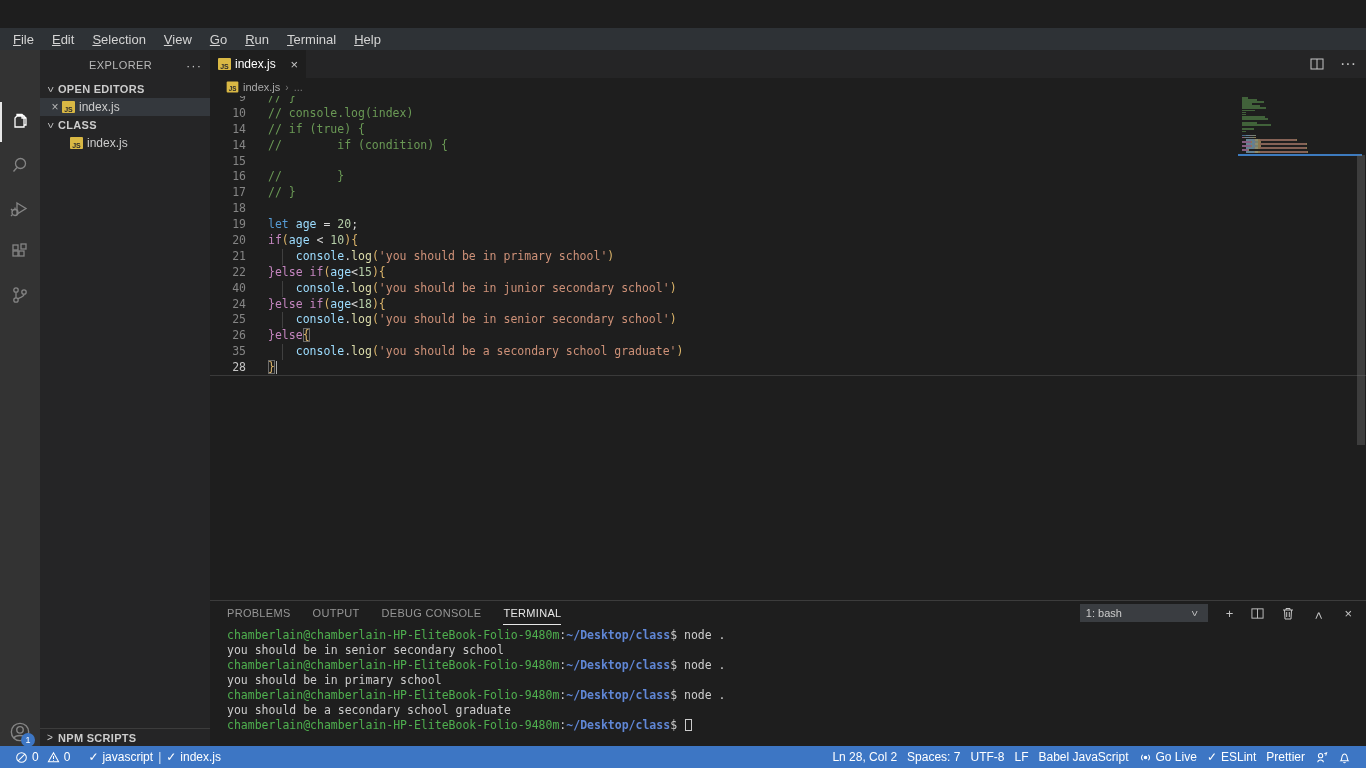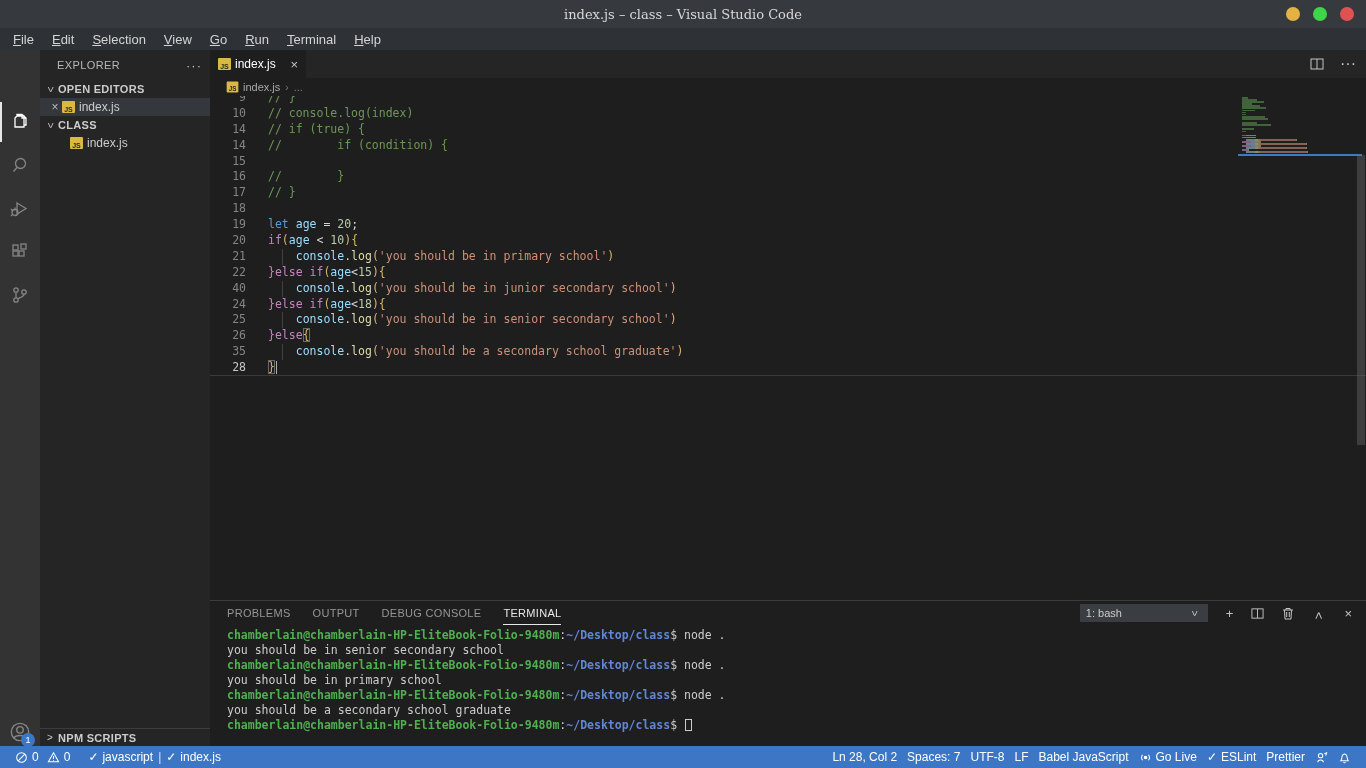--- a/index.html
+++ b/index.html
@@ -25,21 +25,21 @@
   .activitybar { position:absolute; left:0; top:50px; width:40px; height:696px; background:#333333; }
   .act-icon { position:absolute; left:0; width:40px; height:40px; display:flex; align-items:center; justify-content:center; }
   .act-icon svg { stroke:#858585; fill:none; stroke-width:1.3; }
   .act-icon.active { border-left:2px solid #e7e7e7; }
   .act-icon.active svg { stroke:#ffffff; }
   .badge { position:absolute; right:5px; bottom:5px; width:14px; height:14px; border-radius:50%;
     background:#3d76c4; color:#fff; font-size:9px; display:flex; align-items:center; justify-content:center; }
 
   
   .sidebar { position:absolute; left:40px; top:50px; width:170px; height:696px; background:#252526; color:#cccccc; }
-  .sb-header { height:30px; display:flex; align-items:center; padding:0 8px 0 17px; }
+  .sb-header { height:30px; display:flex; align-items:center; padding:0 8px 0 17px;margin-left:32px; }
   .sb-header .t { font-size:11px; color:#b8b8b8; letter-spacing:.4px; flex:1; }
   .sb-header .more { color:#c5c5c5; font-size:13px; letter-spacing:1px; cursor:pointer; }
   .sb-section { height:18px; display:flex; align-items:center; font-size:11px; font-weight:bold;
     color:#cccccc; padding-left:4px; letter-spacing:.3px; }
   .chev { display:inline-block; width:12px; color:#cccccc; font-size:10px; font-weight:normal;
     transform-origin:center; margin-right:2px; text-align:center; }
   .chev.down { transform:rotate(90deg); }
   .sb-row { height:18px; display:flex; align-items:center; font-size:12px; color:#cccccc; }
   .sb-row.selected { background:#34383d; }
   .sb-row .x { width:14px; text-align:center; color:#b6b6b6; font-size:12px; margin-left:8px; cursor:pointer; }
@@ -90,46 +90,38 @@
     height:24px; display:flex; align-items:center; }
   .panel-tab.active { color:#e7e7e7; border-bottom:1px solid #e7e7e7; }
   .panel-actions { position:absolute; right:14px; top:3px; display:flex; align-items:center; gap:18px; }
   .shell-select { width:128px; height:18px; background:#3a3d41; color:#cccccc; font-size:11px;
     display:flex; align-items:center; padding:0 6px; cursor:pointer; }
   .shell-select .lbl { flex:1; }
   .p-ic { color:#c5c5c5; font-size:13px; cursor:pointer; display:flex; align-items:center; }
   .term { position:absolute; left:17px; top:27px; right:10px; bottom:2px; overflow:hidden;
     font-family:"DejaVu Sans Mono", monospace; font-size:11.5px; line-height:15px; }
   .tl { white-space:pre; color:#cccccc; }
-  .t-user { color:#4fb04f; font-weight:bold;text-align:right; }
+  .t-user { color:#4fb04f; font-weight:normal;text-align:right; }
   .t-path { color:#6087d6; font-weight:bold; }
   .t-cursor { display:inline-block; width:7px; height:12px; border:1px solid #cccccc; vertical-align:-2px; margin-left:1px; }
 
   
   .statusbar { position:absolute; left:0; bottom:0; width:100%; height:22px; background:#3d76c4;
     display:flex; align-items:center; color:#ffffff; font-size:12px; padding:0 10px; }
   .sb-item { display:flex; align-items:center; gap:4px; padding:0 5px; height:22px; cursor:pointer; }
   .sb-item svg { stroke:#ffffff; fill:none; stroke-width:1.1; }
   .sb-left { display:flex; align-items:center; }
   .sb-right { margin-left:auto; display:flex; align-items:center; }
   .sb-sep { opacity:.8; padding:0 1px; }
 </style>
 </head>
 <body>
 
 <div class="win">
 
-  <div class="titlebar">
-    <span class="title">index.js – class – Visual Studio Code</span>
-    <div class="winbtns">
-      <div class="winbtn min"></div>
-      <div class="winbtn max"></div>
-      <div class="winbtn close"></div>
-    </div>
-  </div>
 
   <div class="menubar">
       <span class="menu-item"><u>F</u>ile</span>
       <span class="menu-item"><u>E</u>dit</span>
       <span class="menu-item"><u>S</u>election</span>
       <span class="menu-item"><u>V</u>iew</span>
       <span class="menu-item"><u>G</u>o</span>
       <span class="menu-item"><u>R</u>un</span>
       <span class="menu-item"><u>T</u>erminal</span>
       <span class="menu-item"><u>H</u>elp</span>

